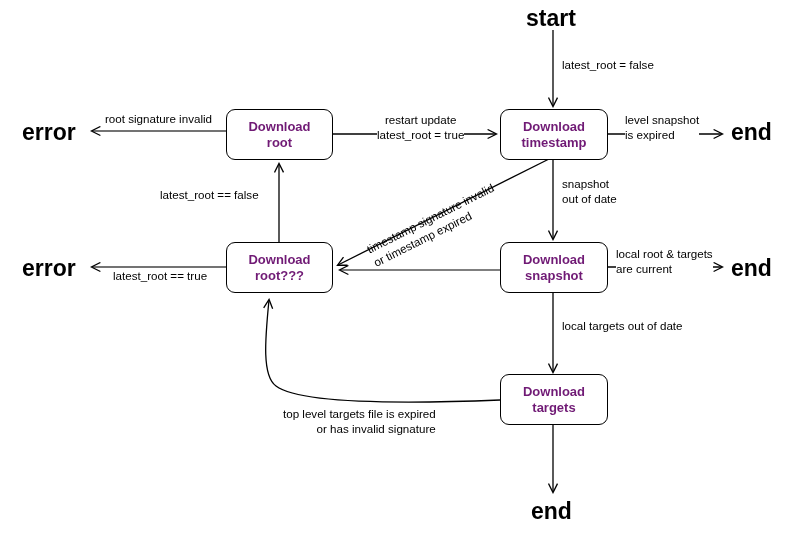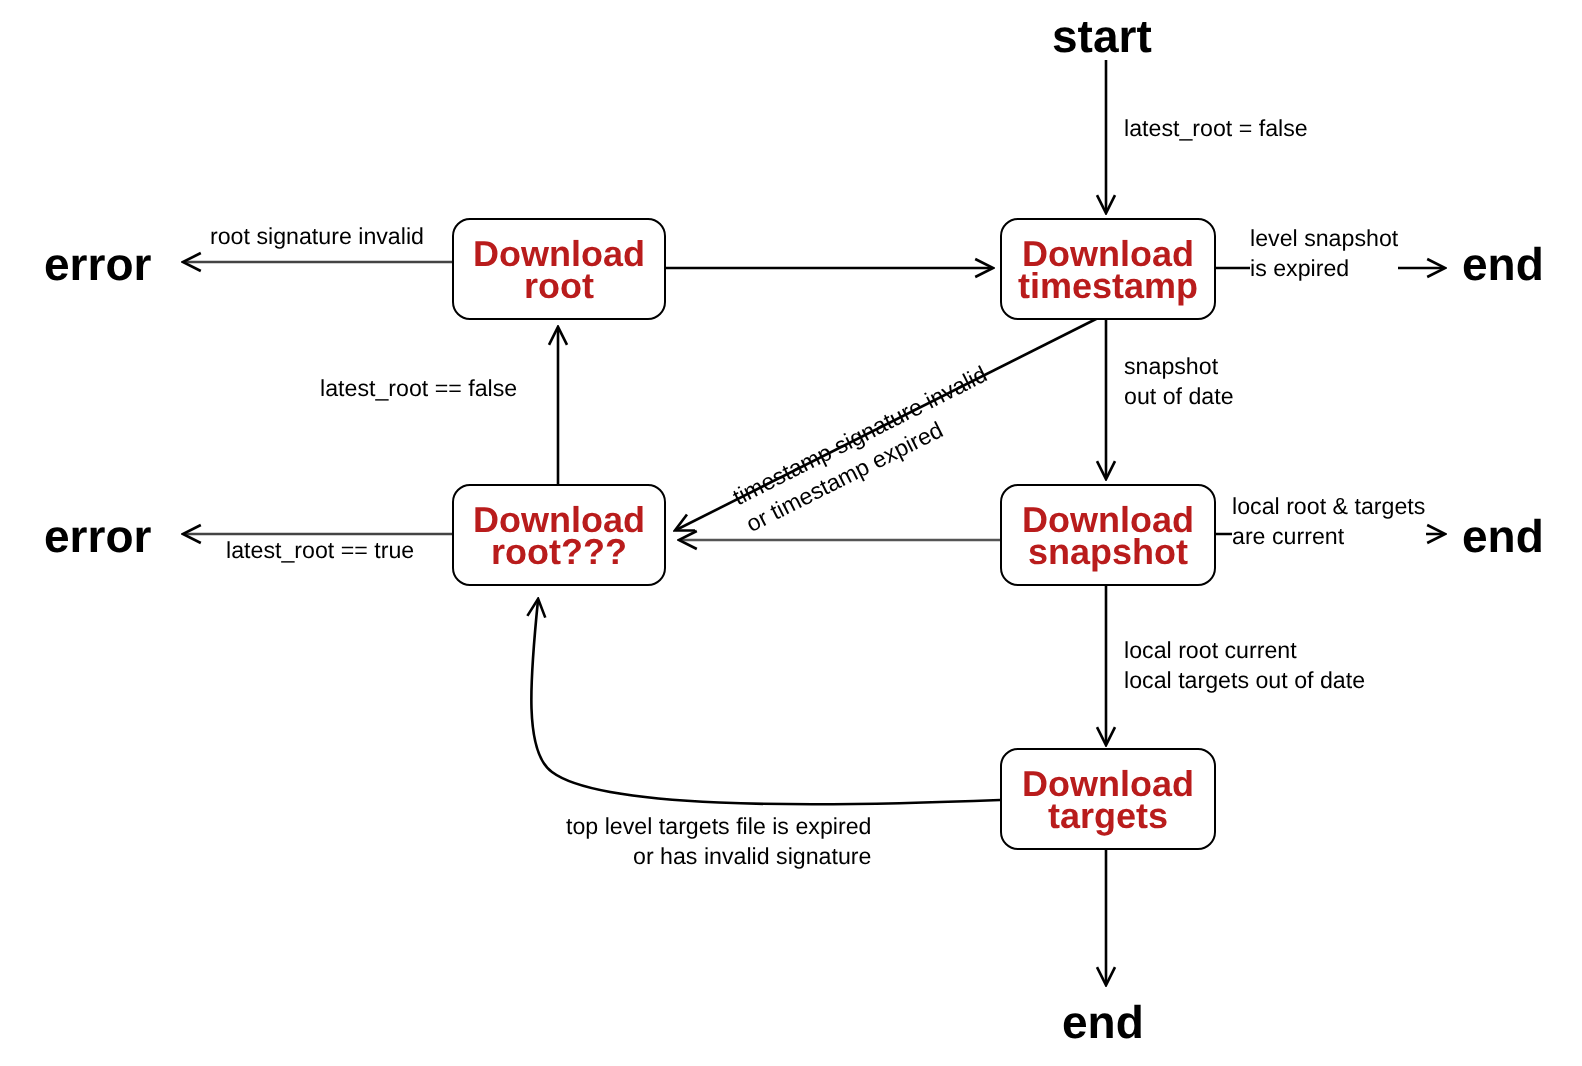--- a/index.html
+++ b/index.html
@@ -26,23 +26,23 @@
     position: absolute;
     box-sizing: border-box;
     border: 1.6px solid #000000;
     border-radius: 9px;
     background: #ffffff;
     display: flex;
     flex-direction: column;
     align-items: center;
     justify-content: center;
     font-weight: bold;
-    font-size: 18px;
+    font-size: 13px;
     line-height: 16px;
-    color: #b91c1c;
+    color: #701a75;
     z-index: 3;
   }
   .node span { display: block; }
   .terminal {
     position: absolute;
     font-weight: bold;
     font-size: 23px;
     color: #000000;
     white-space: nowrap;
     z-index: 3;
@@ -139,20 +139,24 @@
   </div>
 
   <div class="edge-label" style="left:562px; top:57px;">
     <span class="l">latest_root = false</span>
   </div>
 
   <div class="edge-label" style="left:105px; top:111px;">
     <span class="l">root signature invalid</span>
   </div>
 
+  <div class="edge-label" style="left:377px; top:112px; text-align:center;">
+    <span class="l">restart update</span>
+    <span class="l">latest_root = true</span>
+  </div>
 
   <div class="edge-label" style="left:625px; top:112px;">
     <span class="l">level snapshot</span>
     <span class="l">is expired</span>
   </div>
 
   <div class="edge-label" style="left:562px; top:176px;">
     <span class="l">snapshot</span>
     <span class="l">out of date</span>
   </div>
@@ -170,21 +174,20 @@
     <span class="l">latest_root == true</span>
   </div>
 
 
   <div class="edge-label" style="left:616px; top:246px;">
     <span class="l">local root &amp; targets</span>
     <span class="l">are current</span>
   </div>
 
   <div class="edge-label" style="left:562px; top:318px;">
-    <span class="l">local root current</span>
     <span class="l">local targets out of date</span>
   </div>
 
   <div class="edge-label" style="left:283px; top:406px; background:transparent;text-align:right;">
     <span class="l">top level targets file is expired</span>
     <span class="l">or has invalid signature</span>
   </div>
 
 </div>
 

